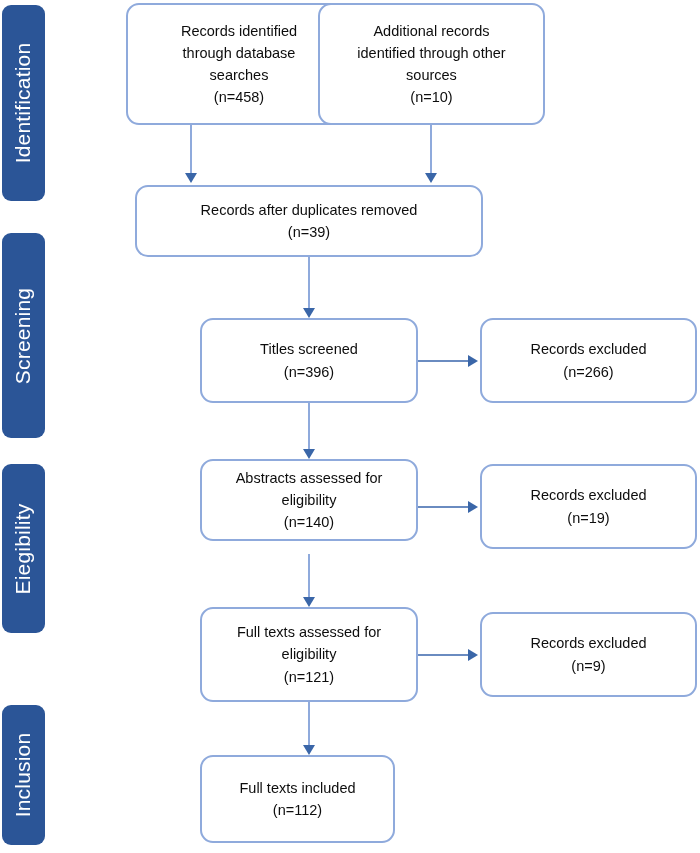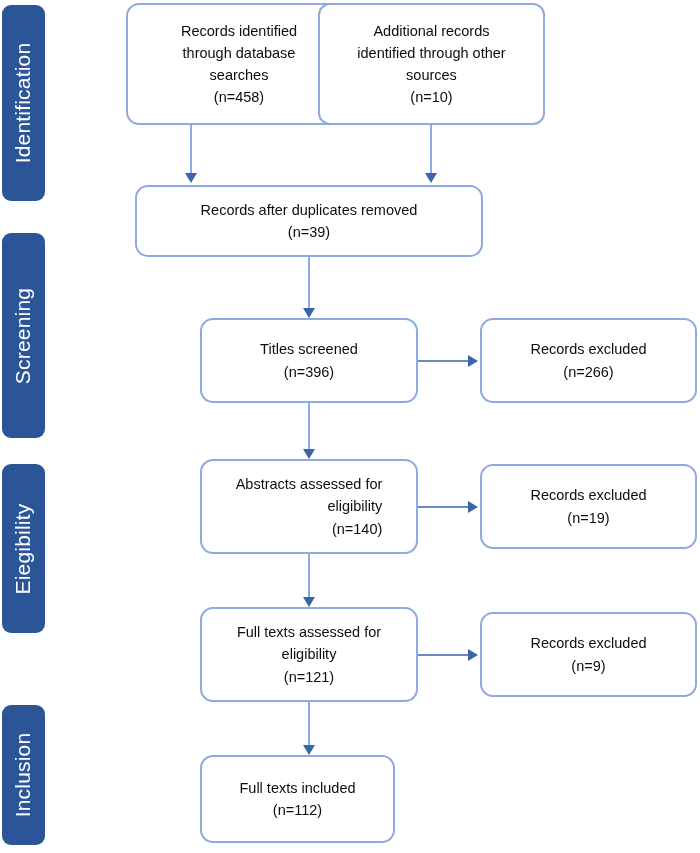--- a/index.html
+++ b/index.html
@@ -102,21 +102,21 @@
     <span class="stage-label">Inclusion</span>
   </div>
 
   <div class="flow-box" style="left:78px; top:3px; width:226px; height:122px;margin-left:48px;">
     <span class="box-text">Records identified
 through database
 searches
 (n=458)</span>
   </div>
 
-  <div class="flow-box" style="left:318px; top:3px; width:227px; height:122px;border-radius:12px;">
+  <div class="flow-box" style="left:318px; top:3px; width:227px; height:122px;">
     <span class="box-text">Additional records
 identified through other
 sources
 (n=10)</span>
   </div>
 
   <div class="v-line" style="left:190px; top:125px; height:50px;"></div>
   <div class="arrow-down" style="left:185px; top:173px;"></div>
 
   <div class="v-line" style="left:430px; top:125px; height:50px;"></div>
@@ -139,21 +139,21 @@
   <div class="arrow-right" style="left:468px; top:355px;"></div>
 
   <div class="flow-box" style="left:480px; top:318px; width:217px; height:85px;">
     <span class="box-text">Records excluded
 (n=266)</span>
   </div>
 
   <div class="v-line" style="left:308px; top:403px; height:48px;"></div>
   <div class="arrow-down" style="left:303px; top:449px;"></div>
 
-  <div class="flow-box" style="left:200px; top:459px; width:218px; height:95px;text-align:right;">
+  <div class="flow-box" style="left:200px; top:459px; width:218px; height:82px;">
     <span class="box-text">Abstracts assessed for
 eligibility
 (n=140)</span>
   </div>
 
   <div class="h-line" style="left:418px; top:506px; width:52px;"></div>
   <div class="arrow-right" style="left:468px; top:501px;"></div>
 
   <div class="flow-box" style="left:480px; top:464px; width:217px; height:85px;">
     <span class="box-text">Records excluded

